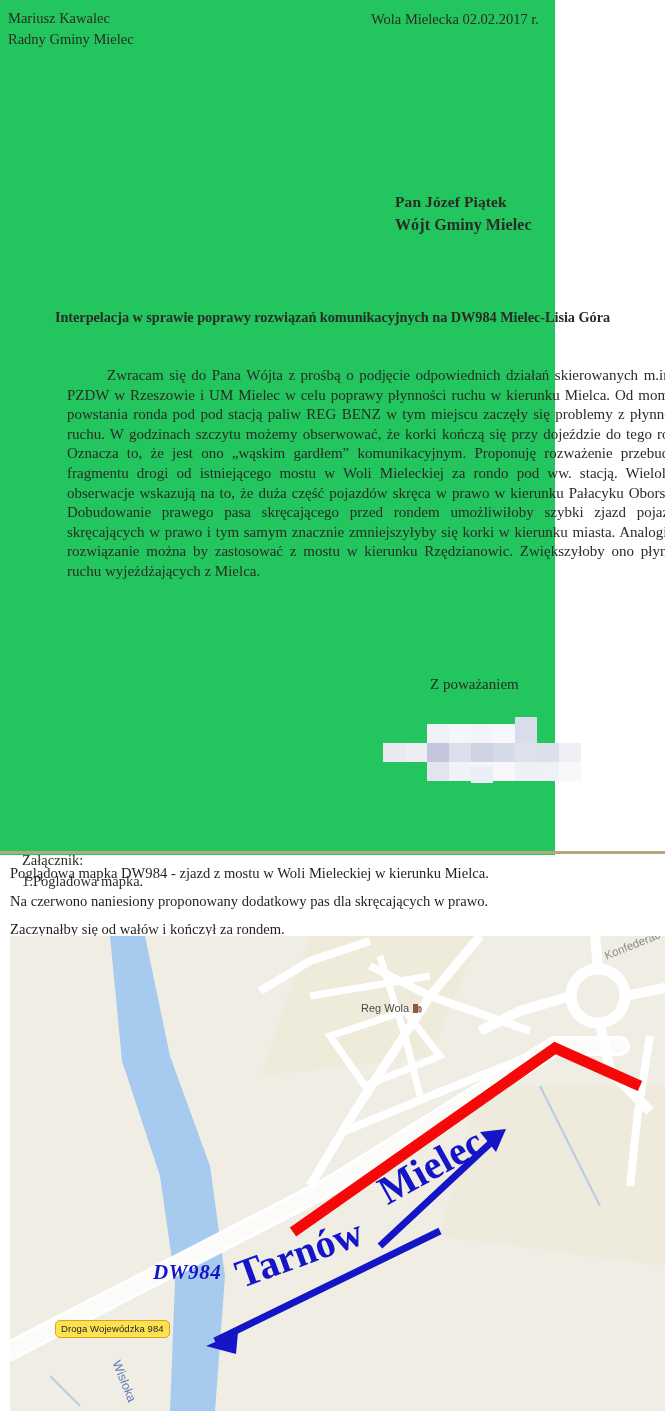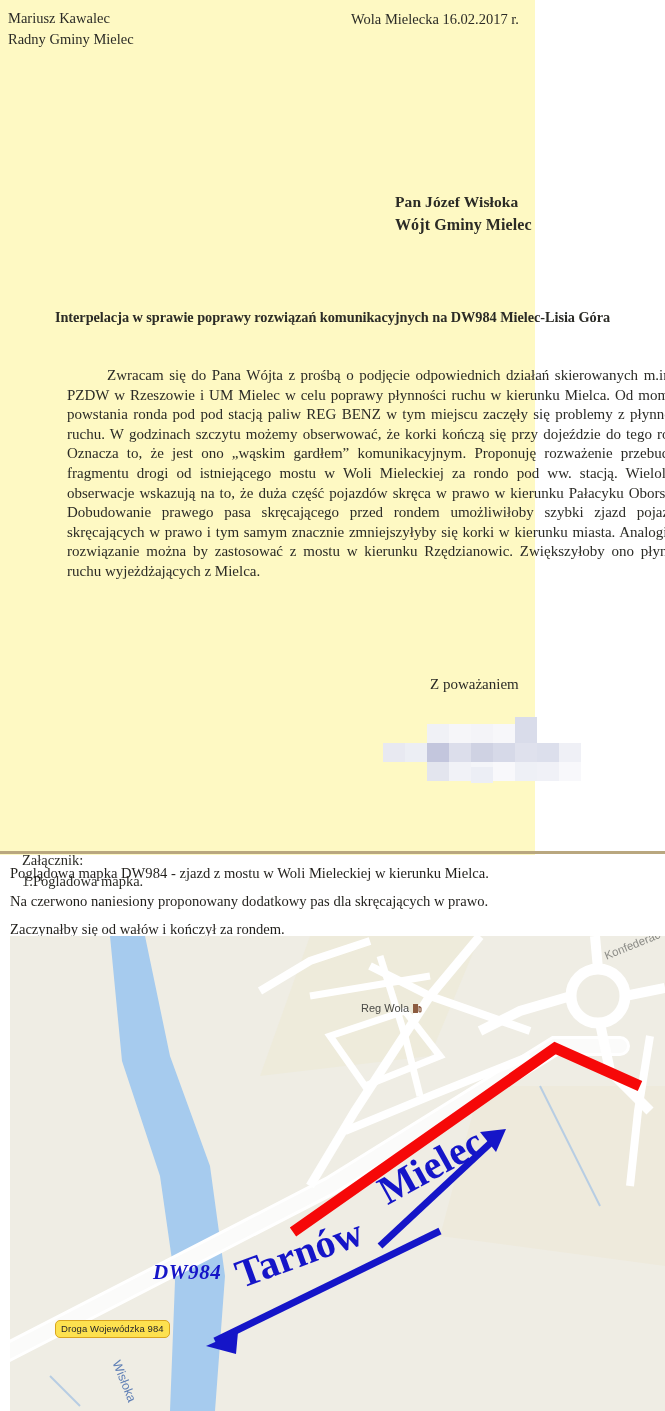--- a/index.html
+++ b/index.html
@@ -15,21 +15,22 @@
     color: #2b2b26;
     overflow: hidden;
   }
 
   
   #letter {
     position: absolute;
     left: 0; top: 0;
     width: 535px;
     height: 855px;
-    background: #fef9c3;
+    background: #22c55e;
+    padding-left: 20px;
   }
 
   .lt-head {
     position: absolute;
     top: 8px;
     left: 8px;
     right: 8px;
     display: flex;
     justify-content: space-between;
     align-items: flex-start;
@@ -222,25 +223,25 @@
   }
 </style>
 </head>
 <body>
 
 <div id="letter">
 
   <div class="lt-head">
     <div class="lt-sender">Mariusz Kawalec
 Radny Gminy Mielec</div>
-    <div class="lt-place">Wola Mielecka 16.02.2017 r.</div>
+    <div class="lt-place">Wola Mielecka 02.02.2017 r.</div>
   </div>
 
   <div class="lt-addressee">
-    <div class="a1">Pan Józef Wisłoka</div>
+    <div class="a1">Pan Józef Piątek</div>
     <div class="a2">Wójt Gminy Mielec</div>
   </div>
 
   <div class="lt-title">Interpelacja w sprawie poprawy rozwiązań komunikacyjnych na DW984 Mielec-Lisia Góra</div>
 
   <div class="lt-body">
     <p class="indent">Zwracam się do Pana Wójta z prośbą o podjęcie odpowiednich działań skierowanych m.in. do PZDW w Rzeszowie i UM Mielec w celu poprawy płynności ruchu w kierunku Mielca. Od momentu powstania ronda pod pod stacją paliw REG BENZ w tym miejscu zaczęły się problemy z płynnością ruchu. W godzinach szczytu możemy obserwować, że korki kończą się przy dojeździe do tego ronda. Oznacza to, że jest ono „wąskim gardłem” komunikacyjnym. Proponuję rozważenie przebudowy fragmentu drogi od istniejącego mostu w Woli Mieleckiej za rondo pod ww. stacją. Wieloletnie obserwacje wskazują na to, że duża część pojazdów skręca w prawo  w kierunku Pałacyku Oborskich. Dobudowanie prawego pasa skręcającego przed rondem umożliwiłoby szybki zjazd pojazdów skręcających w prawo i tym samym znacznie zmniejszyłyby się korki w kierunku miasta. Analogiczne rozwiązanie można by zastosować z mostu w kierunku Rzędzianowic. Zwiększyłoby ono płynność ruchu wyjeżdżających z Mielca.</p>
   </div>
 
   <div class="lt-regards">Z poważaniem</div>

